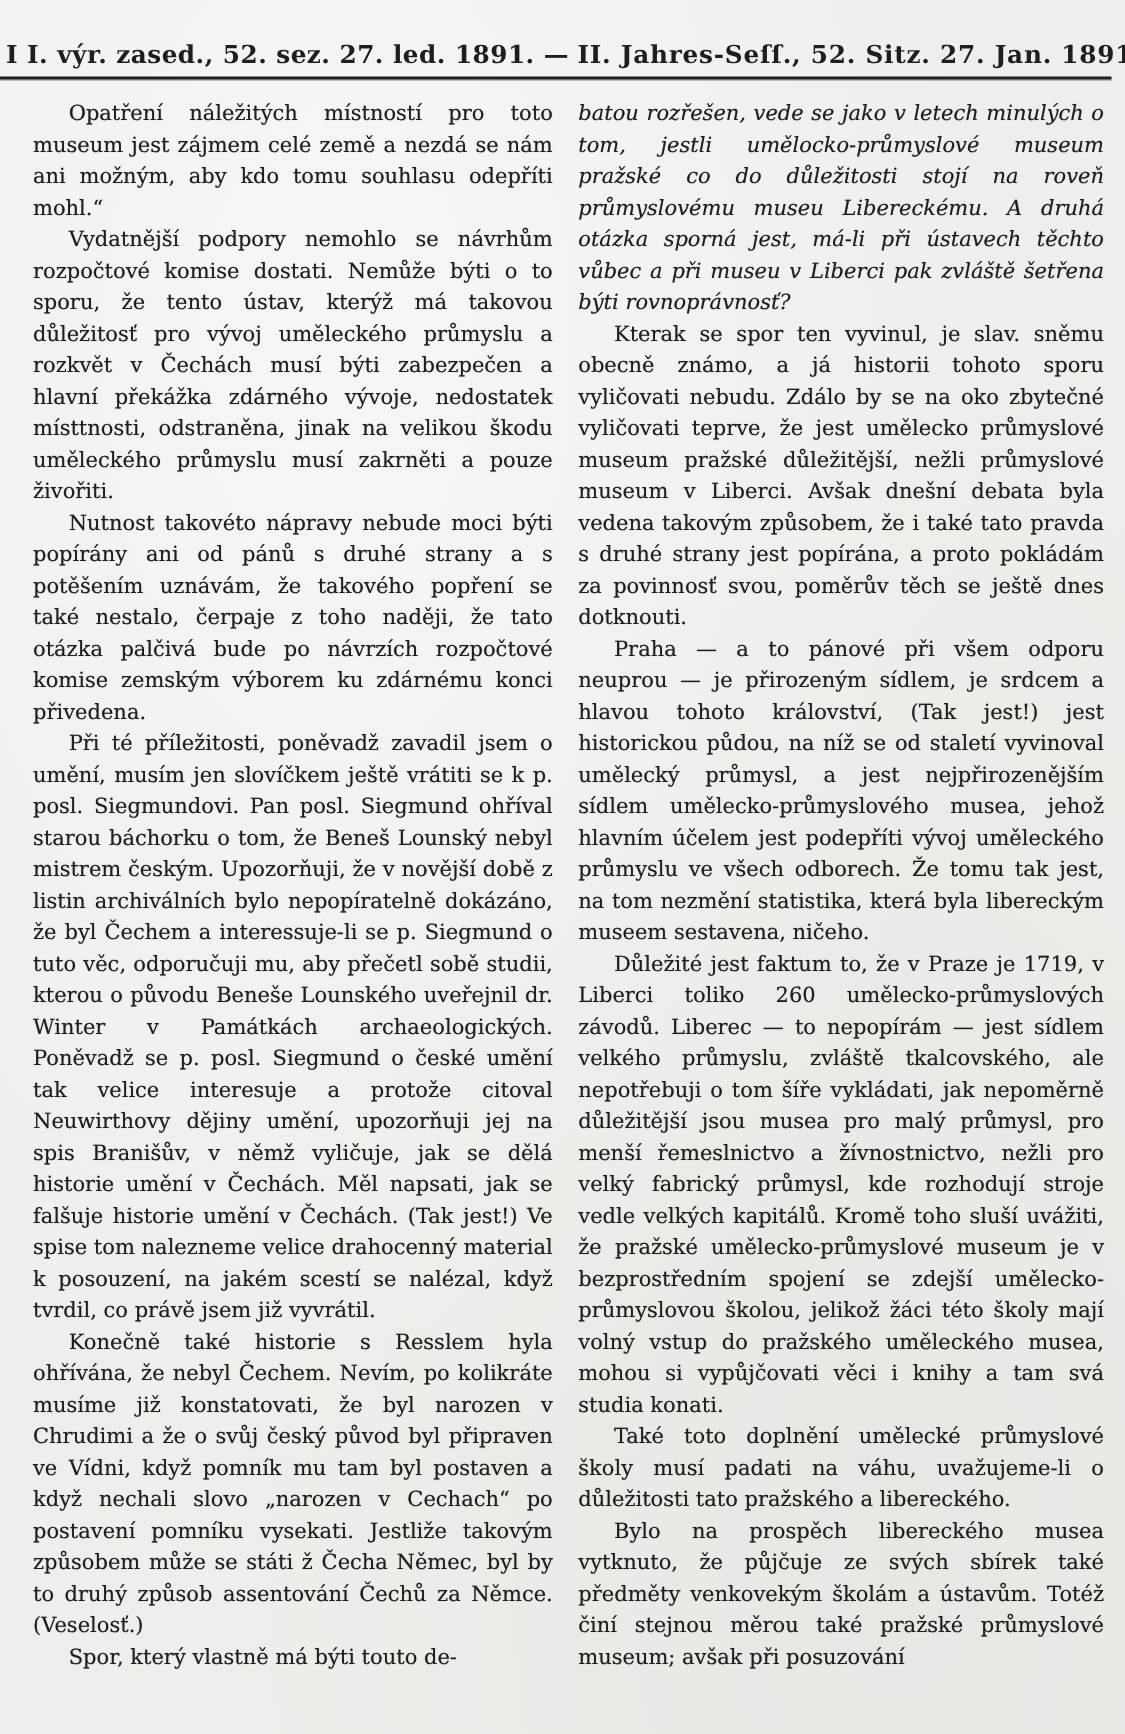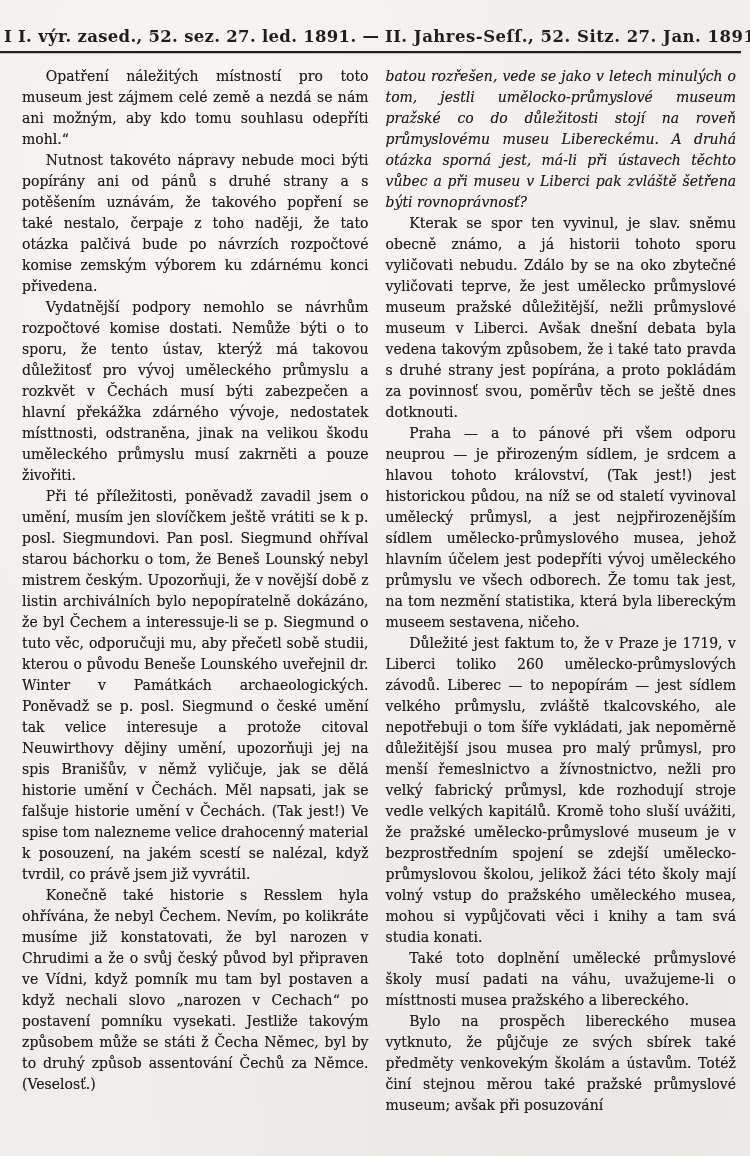--- a/index.html
+++ b/index.html
@@ -33,21 +33,21 @@
   .header .h-dash { padding: 0 6px; }
   .header .h-de { letter-spacing: 0.5px; }
   .rule {
     height: 2px;
     background: #21201e;
     margin: 5px 9px 0 0;
     box-shadow: 0 1px 0 rgba(32,32,30,0.25);
   }
   .columns {
     display: flex;
-    align-items: flex-start;
+    align-items: flex-end;
     padding: 13px 14px 0 22px;
     min-height: 1035px;
     box-sizing: border-box;
   }
   .col {
     width: 348px;
     font-size: 14px;
     line-height: 21px;
     text-align: justify;
     text-shadow: 0 0 0.5px rgba(30,28,26,0.55);
@@ -74,32 +74,33 @@
     </div>
 
   </header>
 
   <div class="rule"></div>
 
   <main class="columns">
 
     <section class="col left">
       <p class="para indent">Opatření náležitých místností pro toto museum jest zájmem celé země a nezdá se nám ani možným, aby kdo tomu souhlasu odepříti mohl.“</p>
+      <p class="para indent">Vydatnější podpory nemohlo se návrhům rozpočtové komise dostati. Nemůže býti o to sporu, že tento ústav, kterýž má takovou důležitosť pro vývoj uměleckého průmyslu a rozkvět v Čechách musí býti zabezpečen a hlavní překážka zdárného vývoje, nedostatek místtnosti, odstraněna, jinak na velikou škodu uměleckého průmyslu musí zakrněti a pouze živořiti.</p>
       <p class="para indent">Nutnost takovéto nápravy nebude moci býti popírány ani od pánů s druhé strany a s potěšením uznávám, že takového popření se také nestalo, čerpaje z toho naději, že tato otázka palčivá bude po návrzích rozpočtové komise zemským výborem ku zdárnému konci přivedena.</p>
-      <p class="para indent">Vydatnější podpory nemohlo se návrhům rozpočtové komise dostati. Nemůže býti o to sporu, že tento ústav, kterýž má takovou důležitosť pro vývoj uměleckého průmyslu a rozkvět v Čechách musí býti zabezpečen a hlavní překážka zdárného vývoje, nedostatek místtnosti, odstraněna, jinak na velikou škodu uměleckého průmyslu musí zakrněti a pouze živořiti.</p>
       <p class="para indent">Při té příležitosti, poněvadž zavadil jsem o umění, musím jen slovíčkem ještě vrátiti se k p. posl. Siegmundovi. Pan posl. Siegmund ohříval starou báchorku o tom, že Beneš Lounský nebyl mistrem českým. Upozorňuji, že v novější době z listin archiválních bylo nepopíratelně dokázáno, že byl Čechem a interessuje-li se p. Siegmund o tuto věc, odporučuji mu, aby přečetl sobě studii, kterou o původu Beneše Lounského uveřejnil dr. Winter v Památkách archaeologických. Poněvadž se p. posl. Siegmund o české umění tak velice interesuje a protože citoval Neuwirthovy dějiny umění, upozorňuji jej na spis Branišův, v němž vyličuje, jak se dělá historie umění v Čechách. Měl napsati, jak se falšuje historie umění v Čechách. (Tak jest!) Ve spise tom nalezneme velice drahocenný material k posouzení, na jakém scestí se nalézal, když tvrdil, co právě jsem již vyvrátil.</p>
       <p class="para indent">Konečně také historie s Resslem hyla ohřívána, že nebyl Čechem. Nevím, po kolikráte musíme již konstatovati, že byl narozen v Chrudimi a že o svůj český původ byl připraven ve Vídni, když pomník mu tam byl postaven a když nechali slovo „narozen v Cechach“ po postavení pomníku vysekati. Jestliže takovým způsobem může se státi ž Čecha Němec, byl by to druhý způsob assentování Čechů za Němce. (Veselosť.)</p>
+      <p class="para indent">Spor, který vlastně má býti touto de-</p>
     </section>
 
     <div class="divider"></div>
 
     <section class="col right">
       <p class="para noindent">batou rozřešen, vede se jako v letech minulých o tom, jestli umělocko-průmyslové museum pražské co do důležitosti stojí na roveň průmyslovému museu Libereckému. A druhá otázka sporná jest, má-li při ústavech těchto vůbec a při museu v Liberci pak zvláště šetřena býti rovnoprávnosť?</p>
       <p class="para indent">Kterak se spor ten vyvinul, je slav. sněmu obecně známo, a já historii tohoto sporu vyličovati nebudu. Zdálo by se na oko zbytečné vyličovati teprve, že jest umělecko průmyslové museum pražské důležitější, nežli průmyslové museum v Liberci. Avšak dnešní debata byla vedena takovým způsobem, že i také tato pravda s druhé strany jest popírána, a proto pokládám za povinnosť svou, poměrův těch se ještě dnes dotknouti.</p>
       <p class="para indent">Praha — a to pánové při všem odporu neuprou — je přirozeným sídlem, je srdcem a hlavou tohoto království, (Tak jest!) jest historickou půdou, na níž se od staletí vyvinoval umělecký průmysl, a jest nejpřirozenějším sídlem umělecko-průmyslového musea, jehož hlavním účelem jest podepříti vývoj uměleckého průmyslu ve všech odborech. Že tomu tak jest, na tom nezmění statistika, která byla libereckým museem sestavena, ničeho.</p>
       <p class="para indent">Důležité jest faktum to, že v Praze je 1719, v Liberci toliko 260 umělecko-průmyslových závodů. Liberec — to nepopírám — jest sídlem velkého průmyslu, zvláště tkalcovského, ale nepotřebuji o tom šíře vykládati, jak nepoměrně důležitější jsou musea pro malý průmysl, pro menší řemeslnictvo a žívnostnictvo, nežli pro velký fabrický průmysl, kde rozhodují stroje vedle velkých kapitálů. Kromě toho sluší uvážiti, že pražské umělecko-průmyslové museum je v bezprostředním spojení se zdejší umělecko-průmyslovou školou, jelikož žáci této školy mají volný vstup do pražského uměleckého musea, mohou si vypůjčovati věci i knihy a tam svá studia konati.</p>
-      <p class="para indent">Také toto doplnění umělecké průmyslové školy musí padati na váhu, uvažujeme-li o místtnosti musea pražského a libereckého.</p>
+      <p class="para indent">Také toto doplnění umělecké průmyslové školy musí padati na váhu, uvažujeme-li o důležitosti tato pražského a libereckého.</p>
       <p class="para indent">Bylo na prospěch libereckého musea vytknuto, že půjčuje ze svých sbírek také předměty venkovekým školám a ústavům. Totéž činí stejnou měrou také pražské průmyslové museum; avšak při posuzování</p>
     </section>
 
   </main>
 
 </div>
 
 </body></html>

